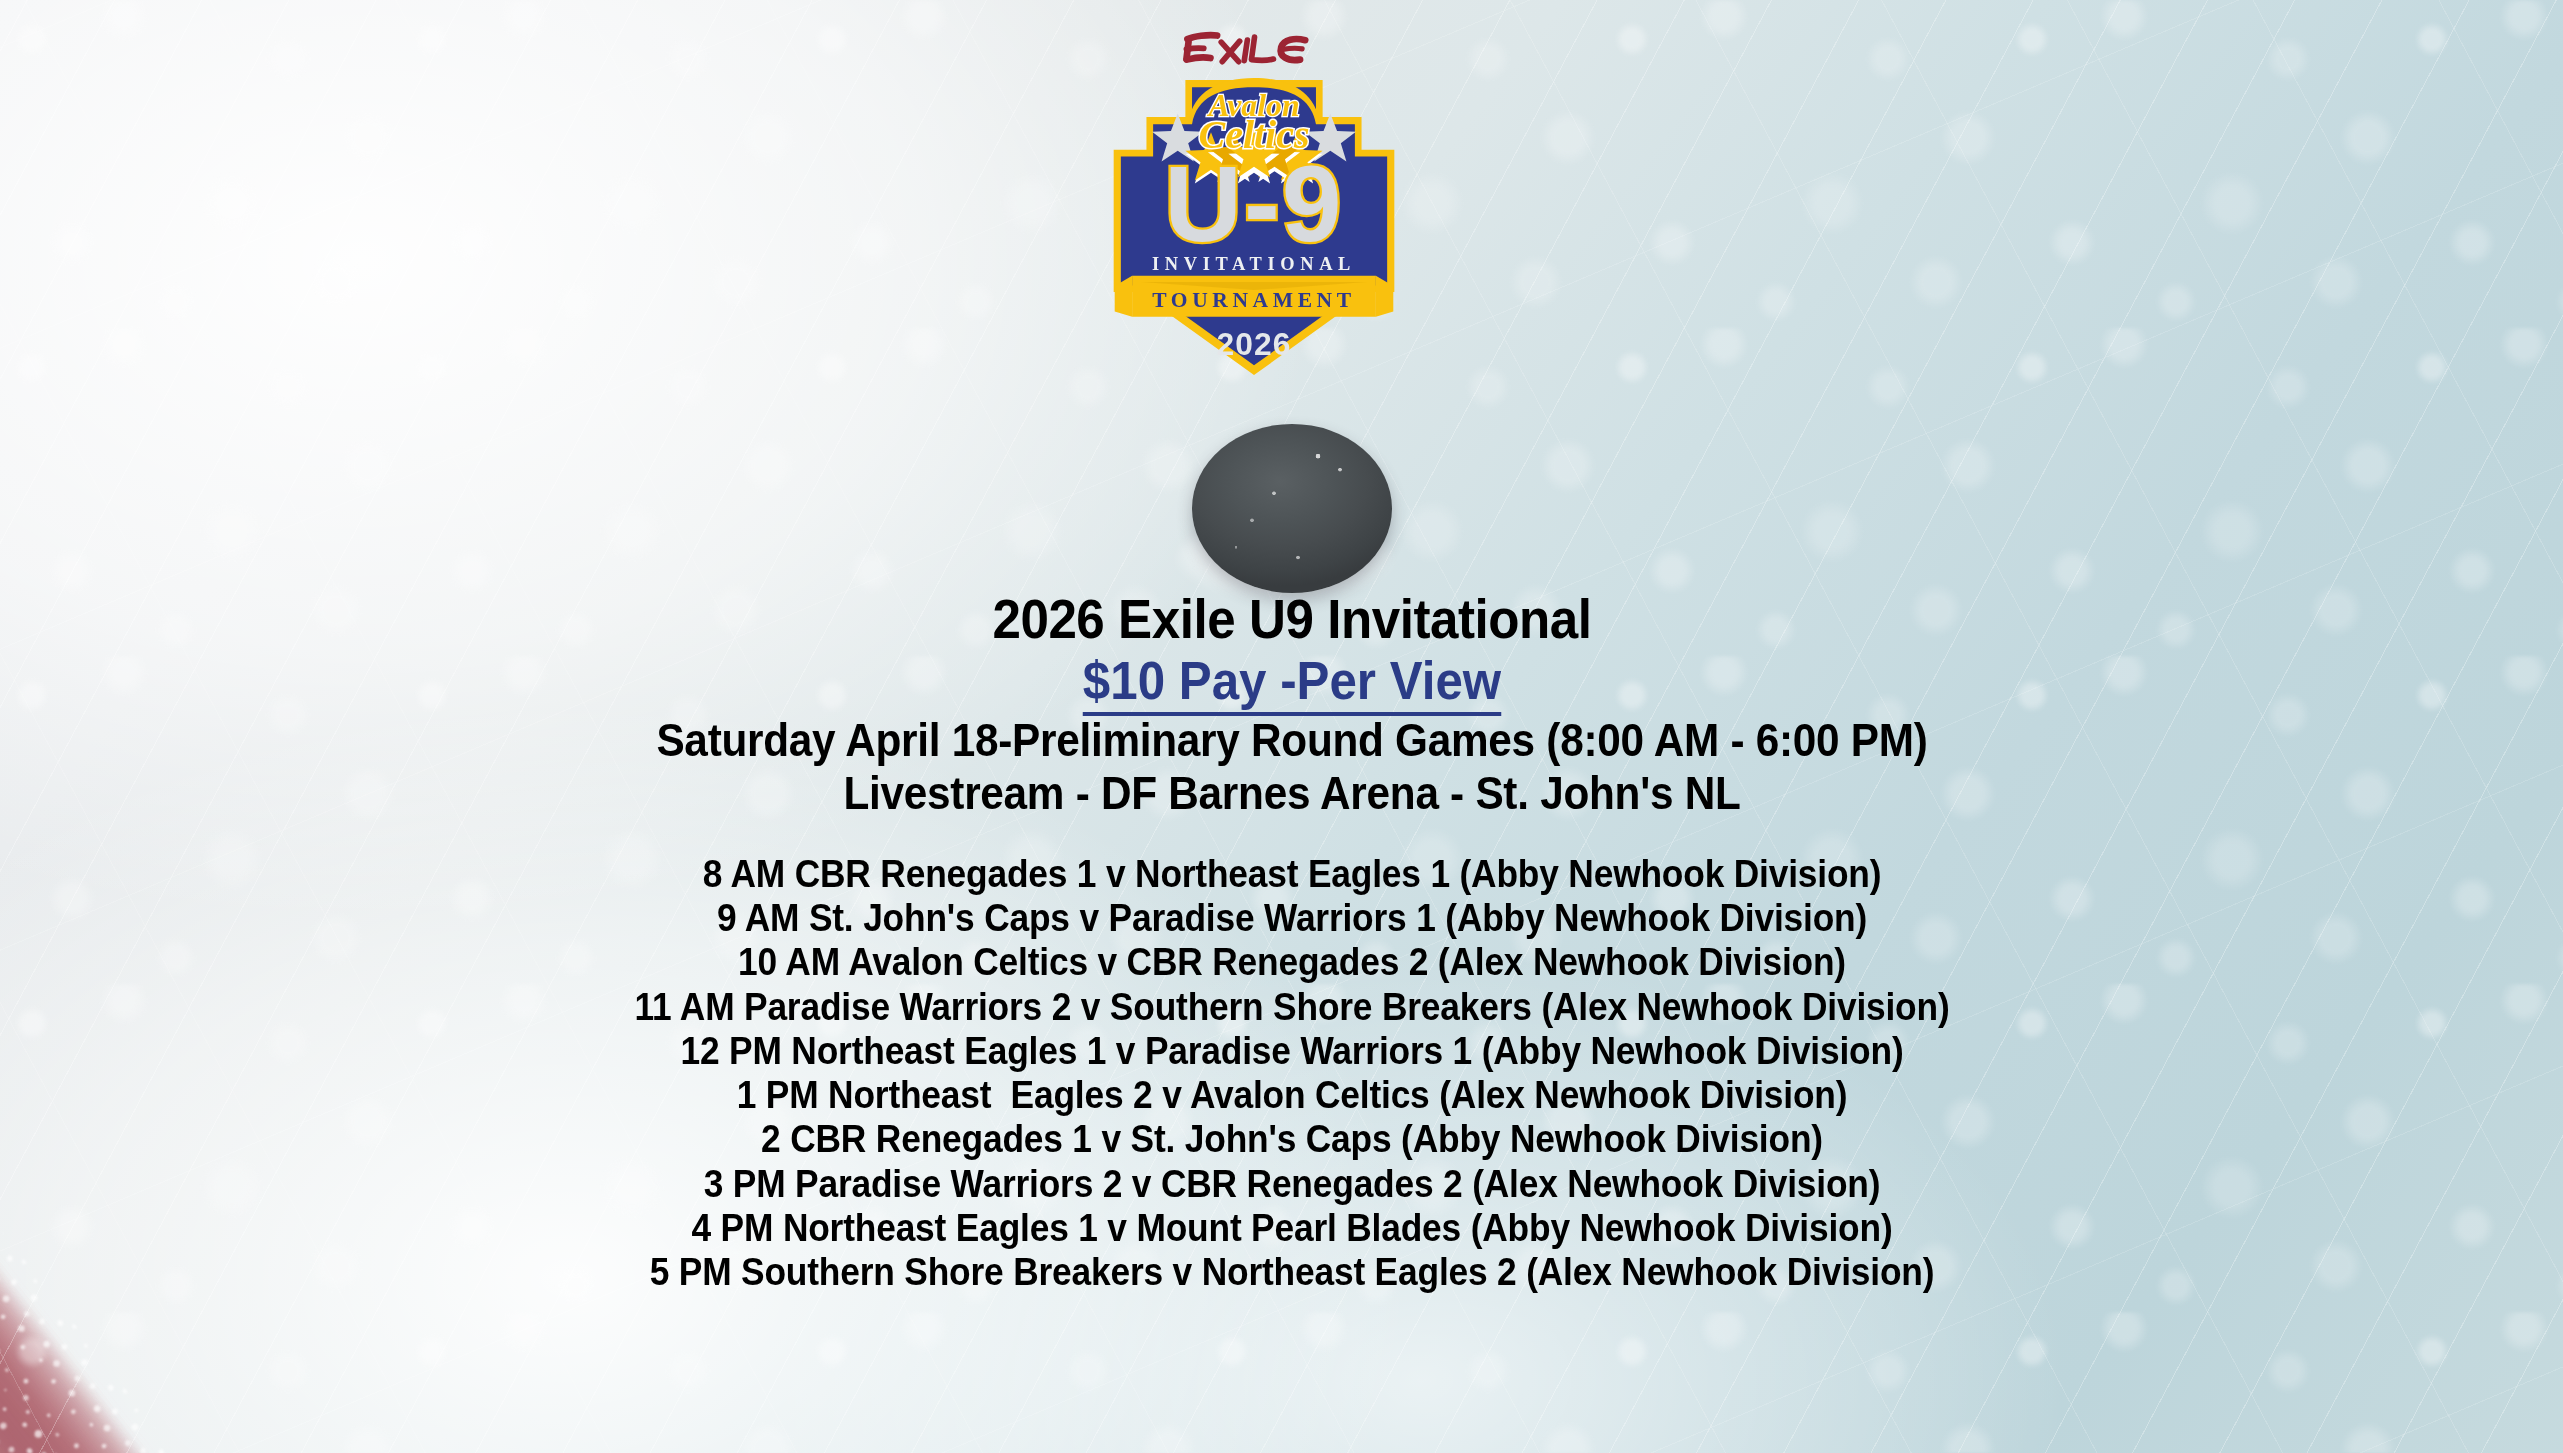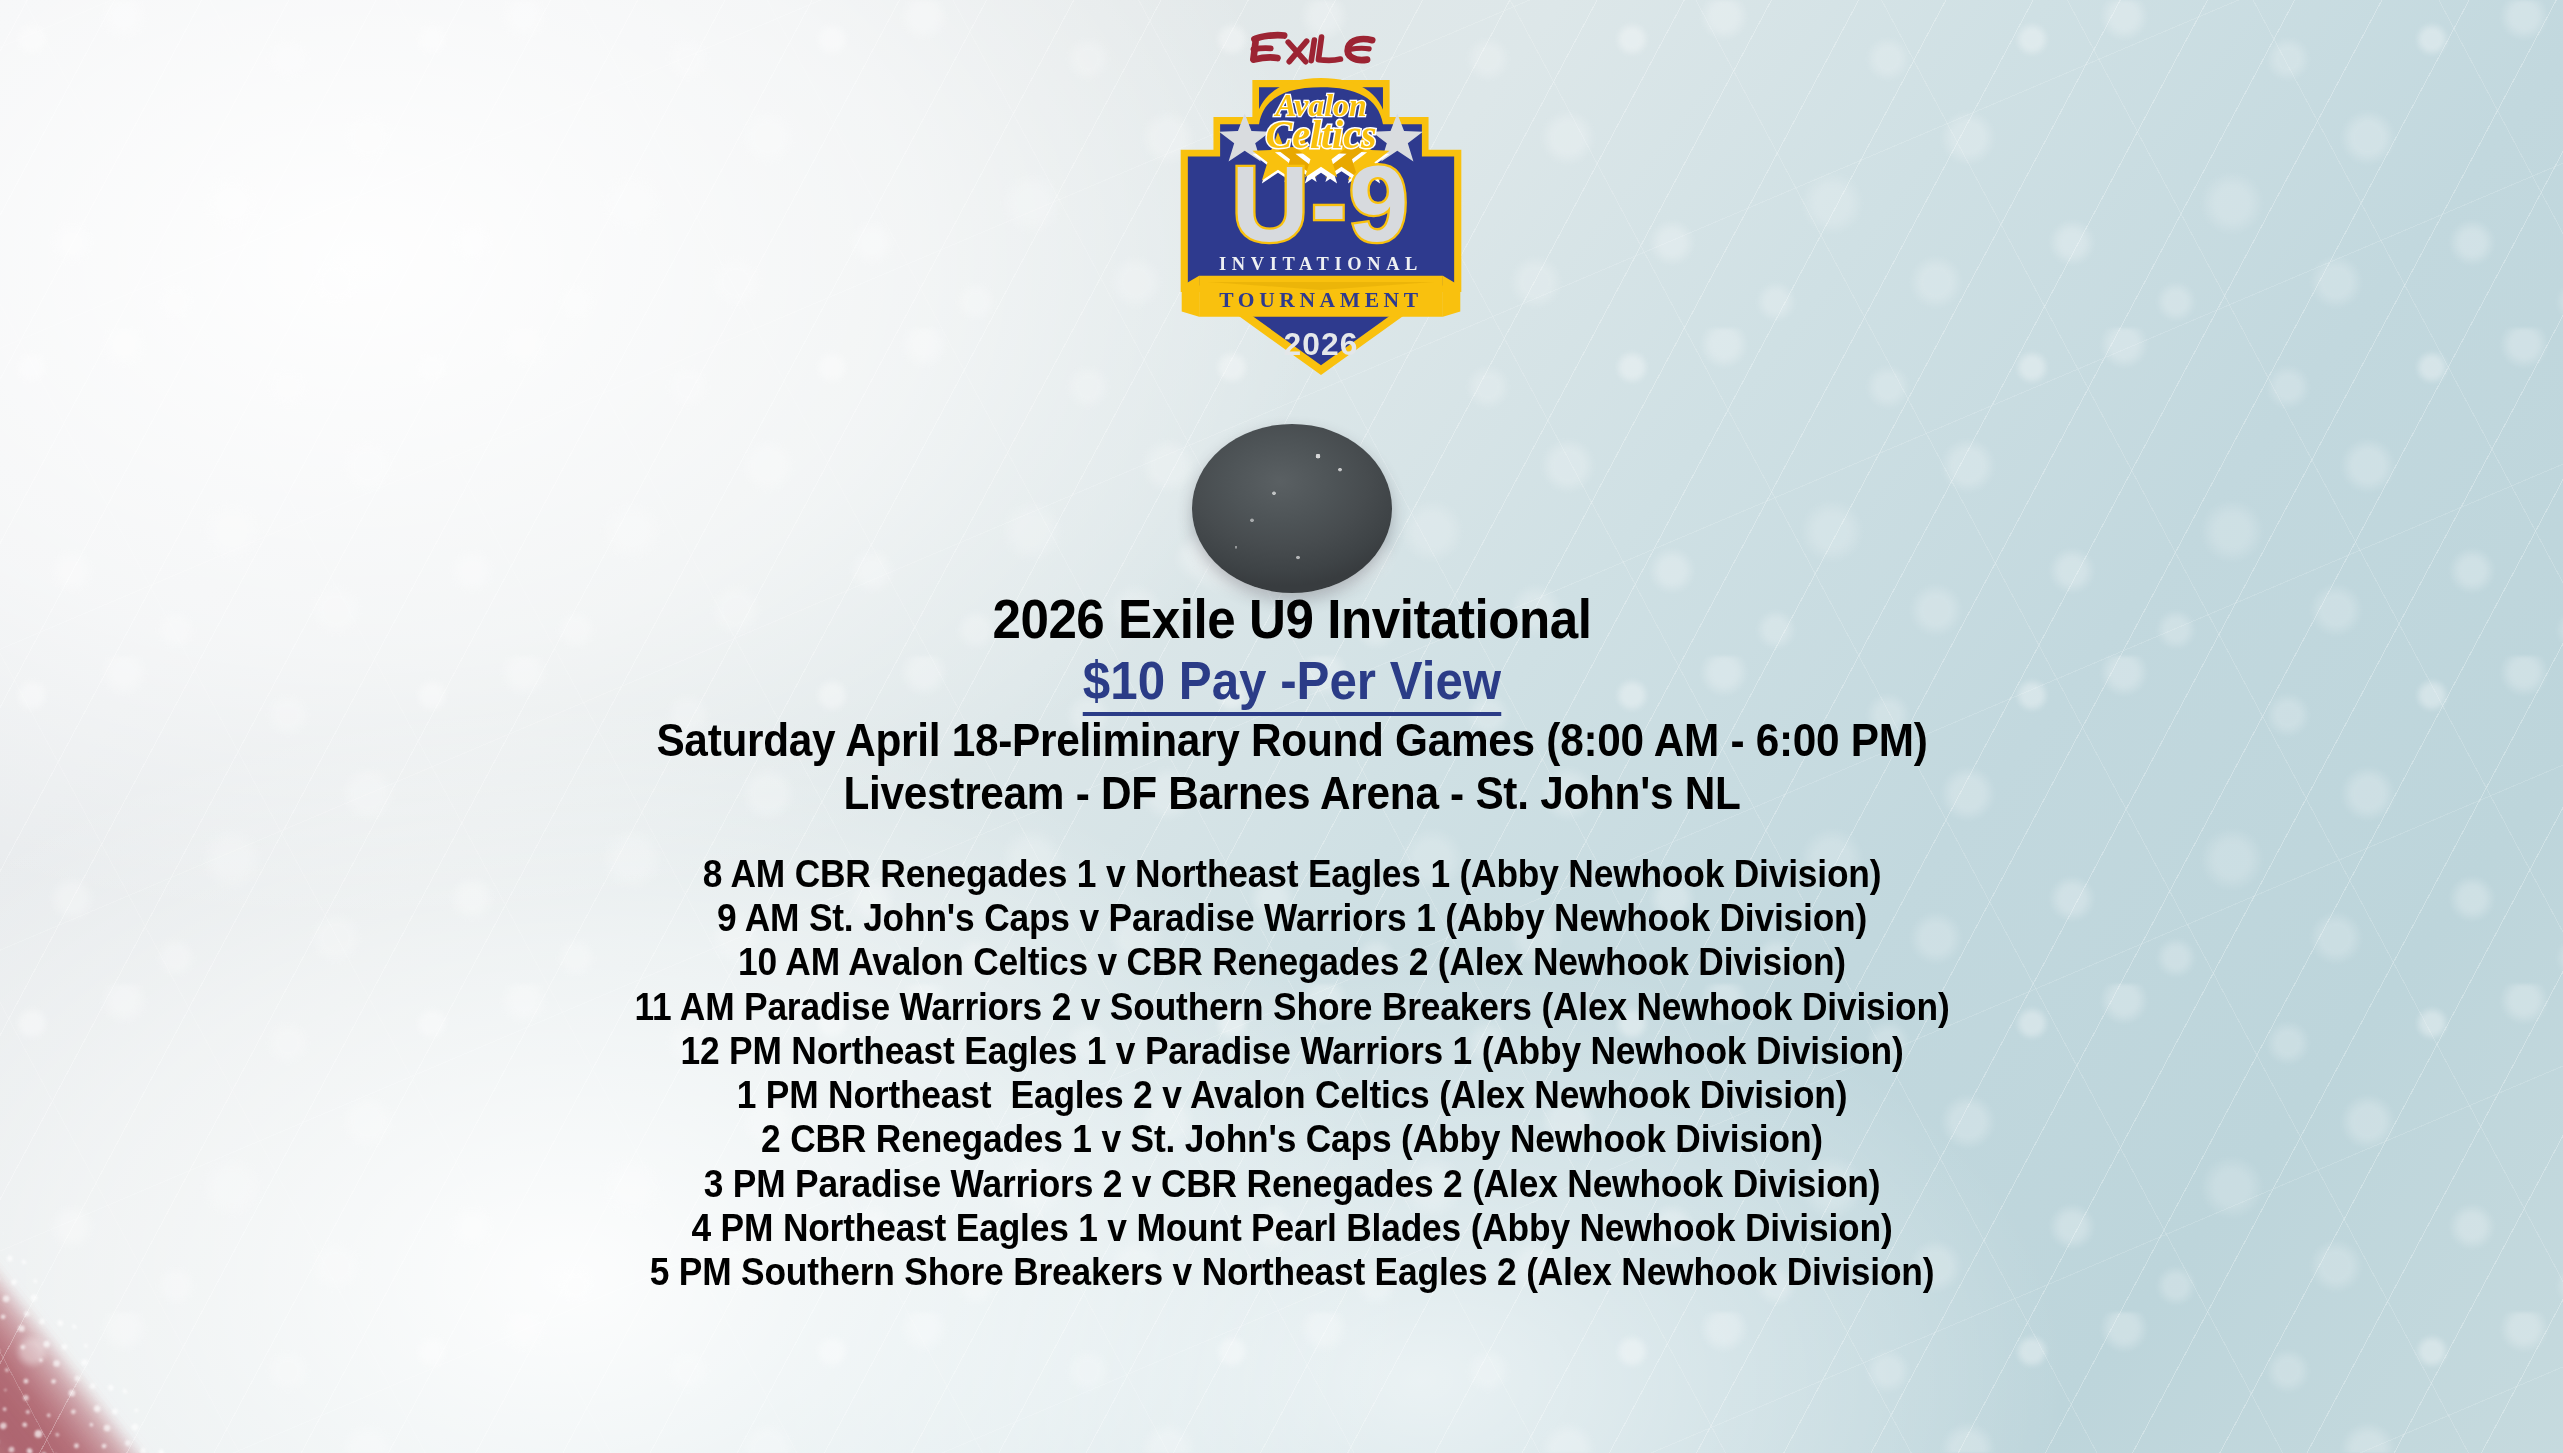--- a/index.html
+++ b/index.html
@@ -169,21 +169,21 @@
       radial-gradient(circle at 74% 27%, rgba(255,255,255,0.8) 0 1.5px, transparent 2.1px),
       radial-gradient(circle at 41% 41%, rgba(255,255,255,0.75) 0 1.5px, transparent 2.1px),
       radial-gradient(circle at 30% 57%, rgba(255,255,255,0.6) 0 1.5px, transparent 2.1px),
       radial-gradient(circle at 53% 79%, rgba(255,255,255,0.7) 0 1.5px, transparent 2.1px),
       radial-gradient(circle at 22% 73%, rgba(255,255,255,0.5) 0 1px, transparent 1.5px);
   }
 
   
   .logo {
     position: absolute;
-    left: 1152px;
+    left: 1085px;
     top: 5.1px;
     width: 338px;
     height: 395px;
   }
   .logo svg { display: block; width: 100%; height: 100%; }
 
   
   .content {
     position: absolute;
     left: 0;

